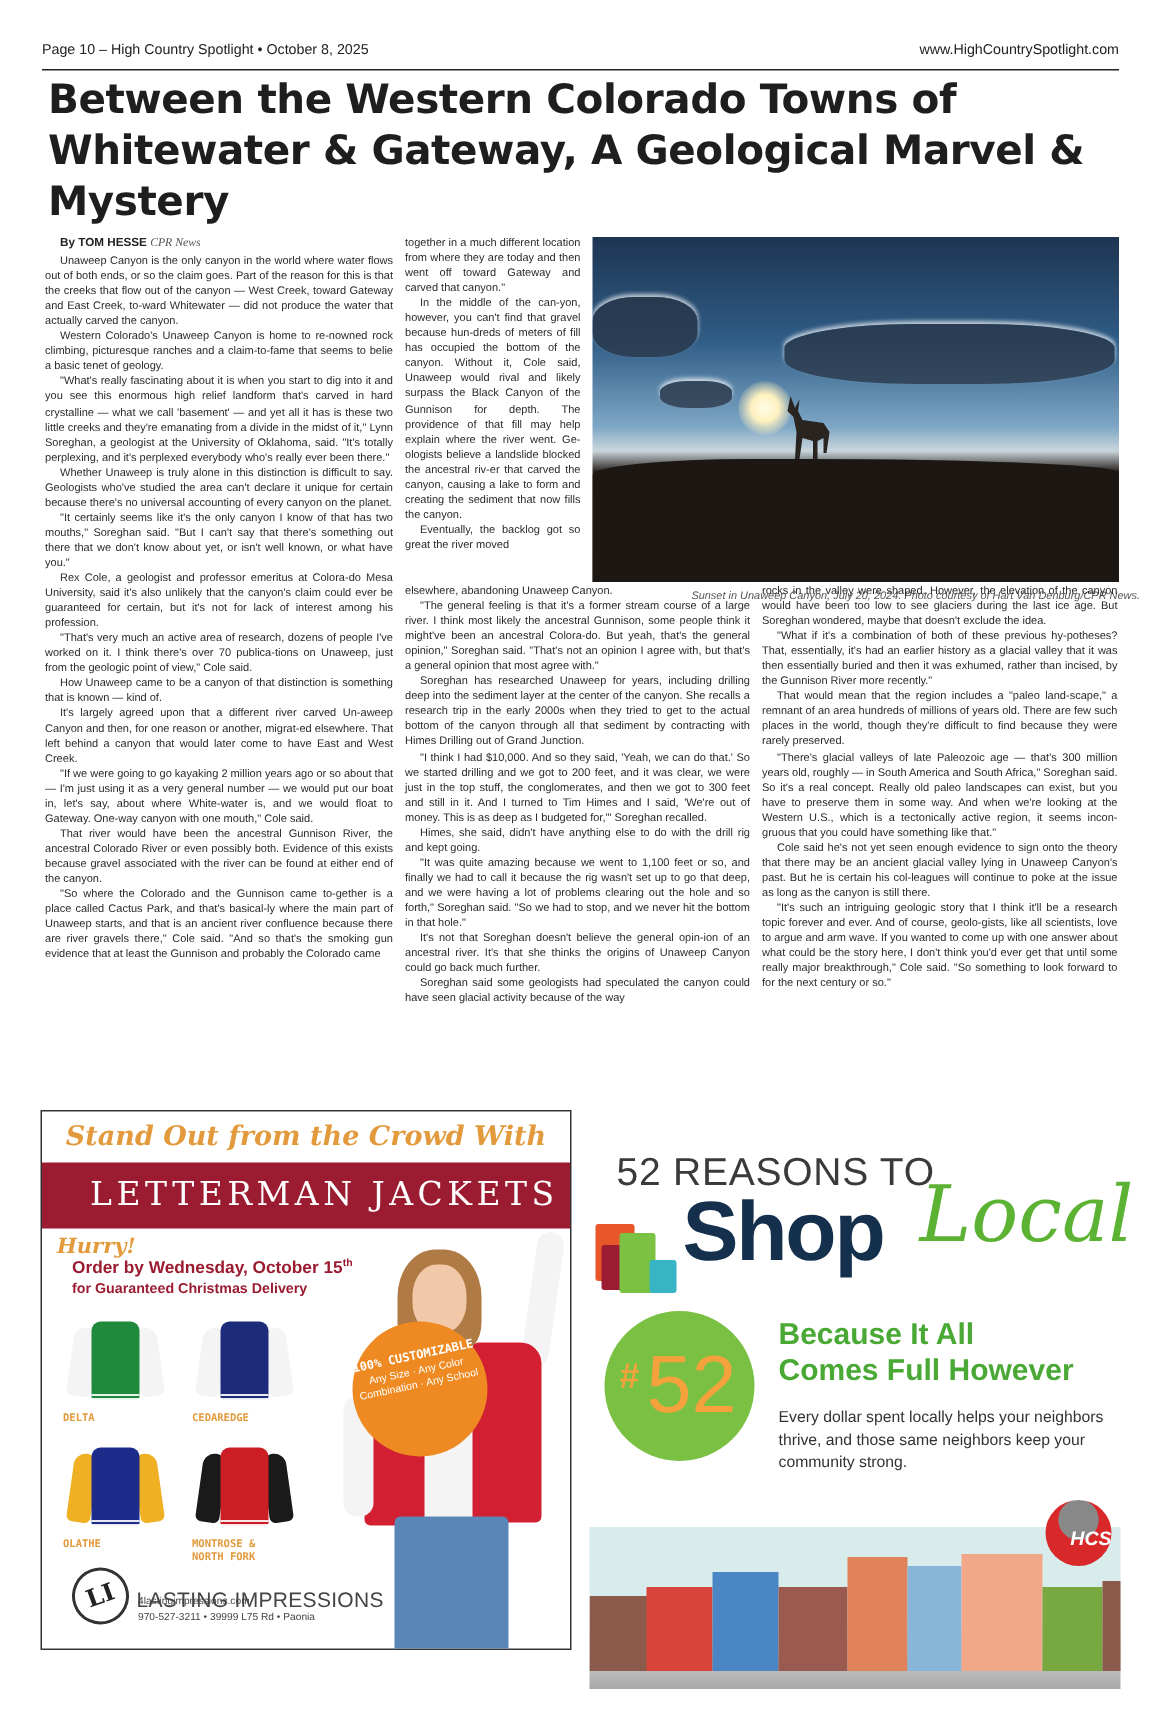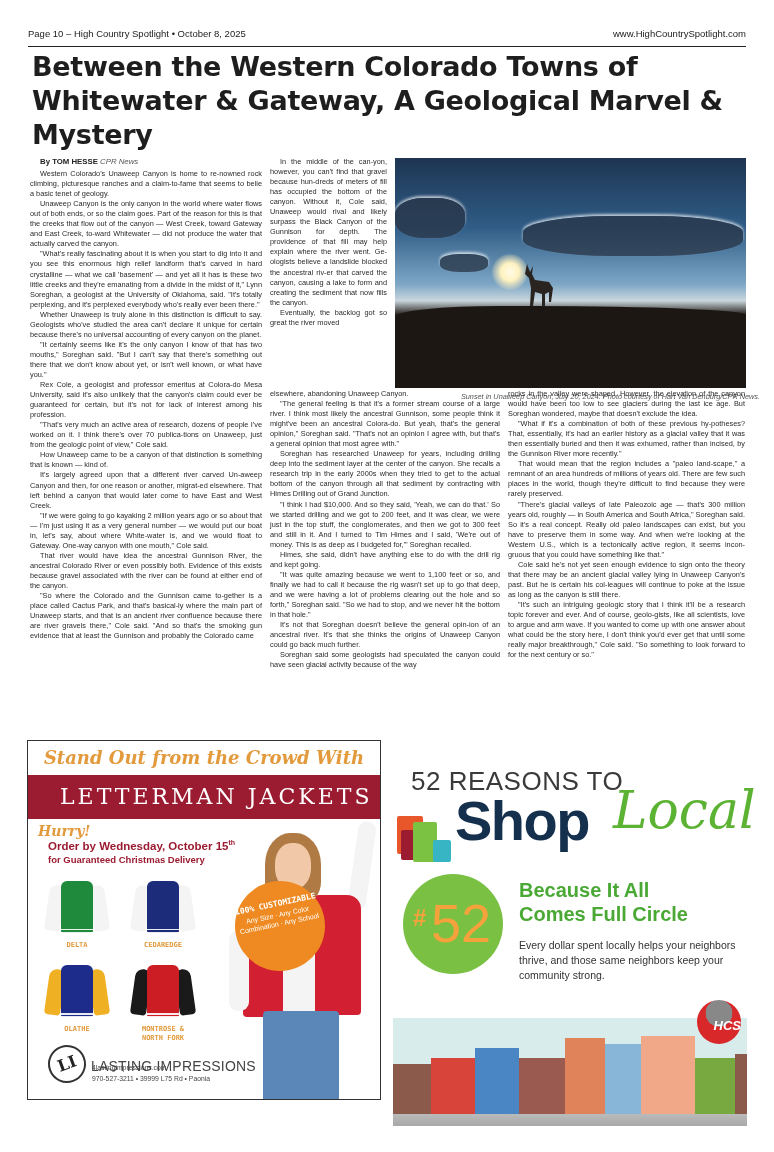--- a/index.html
+++ b/index.html
@@ -3,21 +3,21 @@
 <meta charset="utf-8">
 <style>
   * { box-sizing: border-box; margin: 0; padding: 0; }
   body { width: 774px; height: 1152px; background: #ffffff; font-family: "Liberation Sans", sans-serif; color: #222; position: relative; overflow: hidden; }
   .folio { position: absolute; left: 28px; top: 27px; width: 718px; height: 20px; border-bottom: 1.5px solid #222; font-family: "Liberation Sans", sans-serif; font-size: 9.5px; color: #222; display: flex; justify-content: space-between; align-items: flex-start; padding-top: 1px; }
   .headline { position: absolute; left: 32px; top: 50px; width: 700px; font-family: "DejaVu Sans", sans-serif; font-weight: bold; font-size: 27px; line-height: 34px; color: #1e1e1e; letter-spacing: -0.3px; }
   .col { position: absolute; font-size: 7.35px; line-height: 10.05px; color: #2a2a2a; text-align: justify; hyphens: manual; }
   .col p { text-indent: 10px; }
   .col p.noind { text-indent: 0; }
   .byline { font-size: 7.8px; font-weight: bold; color: #222; margin-bottom: 2px; padding-left: 10px; }
-  .byline .org { font-weight: normal; font-style: italic; color: #555; }
+  .byline .org { font-weight: normal; font-style: italic; color: #555; font-family: Liberation Serif, serif; }
   .col1 { left: 30px; top: 157px; width: 232px; }
   .col2 { left: 270px; top: 157px; width: 117px; }
   .col2b { left: 270px; top: 389px; width: 230px; }
   .col3 { left: 508px; top: 389px; width: 237px; }
   .photo { position: absolute; left: 395px; top: 158px; width: 351px; height: 230px; background: linear-gradient(180deg, #1e3552 0%, #2f5c86 30%, #7ea7c6 55%, #c9d6dc 62%, #2a2420 68%, #1a1512 100%); overflow: hidden; }
   .photo .sun { position: absolute; left: 97px; top: 96px; width: 36px; height: 36px; border-radius: 50%; background: radial-gradient(circle, #fffbe8 0%, #fff2c0 35%, rgba(255,240,190,0.4) 60%, rgba(255,240,190,0) 75%); }
   .photo .cloud { position: absolute; background: rgba(40,52,70,0.75); border-radius: 40%; box-shadow: 0 -2px 3px rgba(255,255,255,0.7); }
   .photo .ground { position: absolute; left: 0; top: 148px; width: 100%; height: 90px; background: #1c1713; border-radius: 30% 60% 0 0 / 12% 10% 0 0; }
   .caption { position: absolute; left: 409px; top: 392px; width: 351px; font-size: 7.3px; font-style: italic; color: #555; text-align: right; }
   .ad-left { position: absolute; left: 27px; top: 740px; width: 354px; height: 360px; border: 1px solid #333; background: #fff; overflow: hidden; }
@@ -27,21 +27,21 @@
   .ad-left .order { position: absolute; left: 20px; top: 98px; font-family: "Liberation Sans", sans-serif; font-weight: bold; font-size: 11.5px; color: #9b1b30; }
   .ad-left .order sup { font-size: 7px; }
   .ad-left .delivery { position: absolute; left: 20px; top: 113px; font-family: "Liberation Sans", sans-serif; font-weight: bold; font-size: 9.5px; color: #9b1b30; }
   .jacket { position: absolute; width: 70px; }
   .jacket .shape { width: 64px; height: 58px; margin: 0 auto; position: relative; }
   .jacket .body { position: absolute; left: 16px; top: 2px; width: 32px; height: 52px; border-radius: 6px 6px 2px 2px; }
   .jacket .sleeve { position: absolute; top: 6px; width: 16px; height: 46px; border-radius: 8px 8px 4px 4px; }
   .jacket .sleeve.l { left: 2px; transform: rotate(8deg); }
   .jacket .sleeve.r { right: 2px; transform: rotate(-8deg); }
   .jacket .band { position: absolute; left: 16px; bottom: 2px; width: 32px; height: 6px; background: repeating-linear-gradient(180deg, #fff 0 1.5px, transparent 1.5px 3px); opacity: 0.9; }
-  .jacket .label { text-align: center; font-family: "DejaVu Sans Mono", monospace; font-weight: bold; font-size: 7px; color: #e39a3c; margin-top: 4px; line-height: 9px; }
+  .jacket .label { font-family: "DejaVu Sans Mono", monospace; font-weight: bold; font-size: 7px; color: #e39a3c; margin-top: 4px; line-height: 9px; }
   .badge { position: absolute; left: 207px; top: 140px; width: 90px; height: 90px; border-radius: 50%; background: #ee8a21; color: #fff; text-align: center; transform: rotate(-12deg); padding-top: 18px; }
   .badge .b1 { font-family: "DejaVu Sans Mono", monospace; font-weight: bold; font-size: 8px; line-height: 9px; }
   .badge .b2 { font-size: 7px; line-height: 8.5px; margin-top: 3px; }
   .model { position: absolute; left: 195px; top: 80px; width: 160px; height: 280px; }
   .model .hair { position: absolute; left: 42px; top: 12px; width: 56px; height: 70px; border-radius: 45% 45% 30% 30%; background: #b07a45; }
   .model .face { position: absolute; left: 52px; top: 22px; width: 36px; height: 46px; border-radius: 45%; background: #f1c9a8; }
   .model .shirt { position: absolute; left: 36px; top: 80px; width: 80px; height: 110px; background: #f4f4f4; border-radius: 10px 10px 0 0; }
   .model .jkt-l { position: absolute; left: 20px; top: 76px; width: 40px; height: 120px; background: #d31f32; border-radius: 14px 4px 4px 4px; }
   .model .jkt-r { position: absolute; left: 92px; top: 74px; width: 46px; height: 120px; background: #d31f32; border-radius: 4px 14px 4px 4px; }
   .model .arm-r { position: absolute; left: 130px; top: 0; width: 18px; height: 90px; background: #f4f4f4; border-radius: 9px; transform: rotate(8deg); }
@@ -74,35 +74,36 @@
   <span>www.HighCountrySpotlight.com</span>
 </div>
 
 <h1 class="headline">Between the Western Colorado Towns of Whitewater &amp; Gateway, A Geological Marvel &amp; Mystery</h1>
 
 <div class="col col1">
   <div class="byline">
     <span>By TOM HESSE</span>
     <span class="org">CPR News</span>
   </div>
+  <p>Unaweep Canyon is the only canyon in the world where water flows out of both ends, or so the claim goes. Part of the reason for this is that the creeks that flow out of the canyon — West Creek, toward Gateway and East Creek, to-ward Whitewater — did not produce the water that actually carved the canyon.</p>
   <p>Western Colorado's Unaweep Canyon is home to re-nowned rock climbing, picturesque ranches and a claim-to-fame that seems to belie a basic tenet of geology.</p>
-  <p>Unaweep Canyon is the only canyon in the world where water flows out of both ends, or so the claim goes. Part of the reason for this is that the creeks that flow out of the canyon — West Creek, toward Gateway and East Creek, to-ward Whitewater — did not produce the water that actually carved the canyon.</p>
   <p>"What's really fascinating about it is when you start to dig into it and you see this enormous high relief landform that's carved in hard crystalline — what we call 'basement' — and yet all it has is these two little creeks and they're emanating from a divide in the midst of it," Lynn Soreghan, a geologist at the University of Oklahoma, said. "It's totally perplexing, and it's perplexed everybody who's really ever been there."</p>
   <p>Whether Unaweep is truly alone in this distinction is difficult to say. Geologists who've studied the area can't declare it unique for certain because there's no universal accounting of every canyon on the planet.</p>
   <p>"It certainly seems like it's the only canyon I know of that has two mouths," Soreghan said. "But I can't say that there's something out there that we don't know about yet, or isn't well known, or what have you."</p>
   <p>Rex Cole, a geologist and professor emeritus at Colora-do Mesa University, said it's also unlikely that the canyon's claim could ever be guaranteed for certain, but it's not for lack of interest among his profession.</p>
   <p>"That's very much an active area of research, dozens of people I've worked on it. I think there's over 70 publica-tions on Unaweep, just from the geologic point of view," Cole said.</p>
   <p>How Unaweep came to be a canyon of that distinction is something that is known — kind of.</p>
   <p>It's largely agreed upon that a different river carved Un-aweep Canyon and then, for one reason or another, migrat-ed elsewhere. That left behind a canyon that would later come to have East and West Creek.</p>
   <p>"If we were going to go kayaking 2 million years ago or so about that — I'm just using it as a very general number — we would put our boat in, let's say, about where White-water is, and we would float to Gateway. One-way canyon with one mouth," Cole said.</p>
-  <p>That river would have idea the ancestral Gunnison River, the ancestral Colorado River or even possibly both. Evidence of this exists because gravel associated with the river can be found at either end of the canyon.</p>
+  <p>That river would have been the ancestral Gunnison River, the ancestral Colorado River or even possibly both. Evidence of this exists because gravel associated with the river can be found at either end of the canyon.</p>
   <p>"So where the Colorado and the Gunnison came to-gether is a place called Cactus Park, and that's basical-ly where the main part of Unaweep starts, and that is an ancient river confluence because there are river gravels there," Cole said. "And so that's the smoking gun evidence that at least the Gunnison and probably the Colorado came</p>
 </div>
 
 <div class="col col2">
+  <p class="noind">together in a much different location from where they are today and then went off toward Gateway and carved that canyon."</p>
   <p>In the middle of the can-yon, however, you can't find that gravel because hun-dreds of meters of fill has occupied the bottom of the canyon. Without it, Cole said, Unaweep would rival and likely surpass the Black Canyon of the Gunnison for depth. The providence of that fill may help explain where the river went. Ge-ologists believe a landslide blocked the ancestral riv-er that carved the canyon, causing a lake to form and creating the sediment that now fills the canyon.</p>
   <p>Eventually, the backlog got so great the river moved</p>
 </div>
 
 <div class="photo">
   <div class="cloud" style="left:0;top:40px;width:70px;height:40px;"></div>
   <div class="cloud" style="left:128px;top:58px;width:220px;height:40px;"></div>
   <div class="cloud" style="left:45px;top:96px;width:48px;height:18px;"></div>
   <div class="sun"></div>
   <div class="ground"></div>
@@ -209,21 +210,21 @@
   </div>
   <div class="shop">Shop</div>
   <div class="local">Local</div>
 
   <div class="circle52">
     <span class="hash">#</span>
     <span class="num">52</span>
   </div>
   <div class="because">
     <div>Because It All</div>
-    <div>Comes Full Circle</div>
+    <div>Comes Full However</div>
   </div>
   <div class="because-body">Every dollar spent locally helps your neighbors thrive, and those same neighbors keep your community strong.</div>
 
   <div class="town">
     <div class="bldg" style="left:0;width:40px;height:50px;background:#8b5a4a;"></div>
     <div class="bldg" style="left:38px;width:44px;height:56px;background:#d9443a;"></div>
     <div class="bldg" style="left:82px;width:44px;height:66px;background:#4b86c4;"></div>
     <div class="bldg" style="left:126px;width:46px;height:56px;background:#9a5a4f;"></div>
     <div class="bldg" style="left:172px;width:40px;height:76px;background:#e0835a;"></div>
     <div class="bldg" style="left:212px;width:36px;height:70px;background:#87b6d8;"></div>

